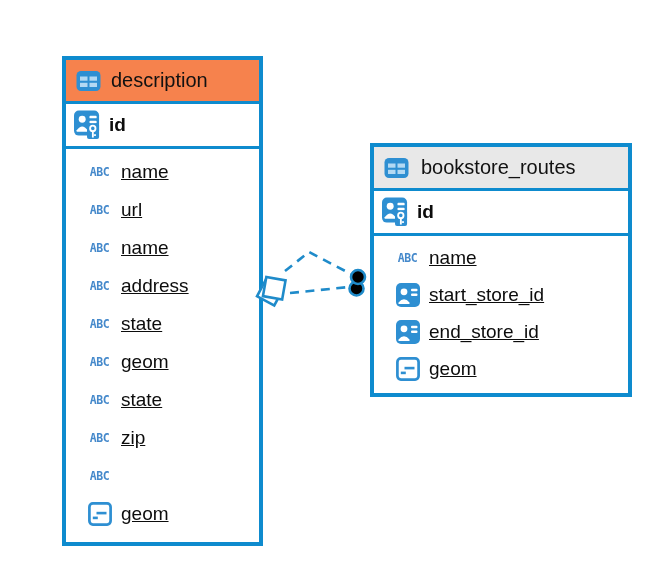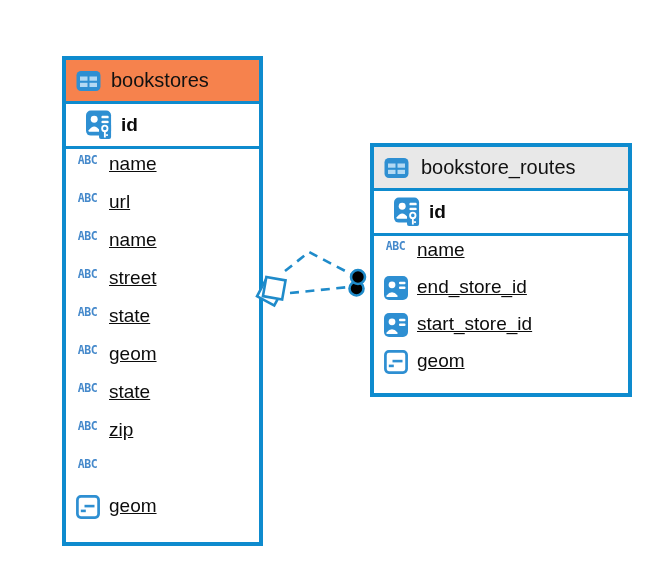--- a/index.html
+++ b/index.html
@@ -11,26 +11,26 @@
   .ertable.bookstores { left:62px; top:56px; width:201px; height:490px; }
   .ertable.routes     { left:370px; top:143px; width:262px; height:254px; }
 
   .thead { height:44px; display:flex; align-items:center; gap:9px;
            padding-left:9px; border-bottom:3px solid #0e8bce; }
   .thead.orange { background:#f6824d; }
   .thead.gray   { background:#e8e8e8;gap:11px; }
   .tname { font-size:20px; color:#111; white-space:nowrap; }
 
   .pkrow { height:45px; display:flex; align-items:center; gap:8px;
-           padding-left:20px; border-bottom:3px solid #0e8bce; background:#fff;text-align:right; }
+           padding-left:8px; border-bottom:3px solid #0e8bce; background:#fff;text-align:right; }
   .pkrow .label { font-size:19px; font-weight:bold; }
 
   .cols { display:flex; flex-direction:column; padding-top:4px; }
   .routes .cols { padding-top:3px; }
-  .colrow { height:38px; display:flex; align-items:flex-start; gap:8px; padding-left:8px; }
+  .colrow { height:38px; display:flex; align-items:center; gap:8px; padding-left:20px; }
   .routes .colrow { height:37px; }
   .colrow .label { font-size:19px; white-space:nowrap;text-decoration:underline; }
 
   .icon { width:27px; flex:0 0 27px; display:flex; align-items:center;
           justify-content:center; }
   .abc { font-family:"DejaVu Sans Mono", monospace; font-weight:700;
          font-size:11.5px; letter-spacing:-0.5px; color:#4589cb; }
 
   .connections { position:absolute; left:0; top:0; width:654px; height:570px;
                  z-index:6; pointer-events:none; }
@@ -57,21 +57,21 @@
     <div class="thead orange">
       <span class="icon">
         <svg width="25" height="22" viewBox="0 0 24 22">
           <rect x="0" y="1" width="24" height="20" rx="4.5" fill="#2e8fd2"></rect>
           <rect x="3.5" y="6.5" width="7.5" height="4.2" fill="#b3d9f3"></rect>
           <rect x="13" y="6.5" width="7.5" height="4.2" fill="#b3d9f3"></rect>
           <rect x="3.5" y="12.8" width="7.5" height="4.2" fill="#b3d9f3"></rect>
           <rect x="13" y="12.8" width="7.5" height="4.2" fill="#b3d9f3"></rect>
         </svg>
       </span>
-      <span class="tname">bookstores</span>
+      <span class="tname">description</span>
     </div>
     <div class="pkrow">
       <span class="icon">
         <svg width="27" height="30" viewBox="0 0 28 30">
           <rect x="0" y="0" width="26" height="26" rx="5" fill="#2e8fd2"></rect>
           <circle cx="8.5" cy="9" r="3.6" fill="#ffffff"></circle>
           <path d="M2.8 20.5 Q8.5 12.5 14.2 20.5 L14.2 22 L2.8 22 Z" fill="#ffffff"></path>
           <rect x="16" y="5.5" width="7.5" height="2.6" rx="1" fill="#ffffff"></rect>
           <rect x="16" y="10.5" width="7.5" height="2.6" rx="1" fill="#ffffff"></rect>
           <rect x="13.5" y="13.5" width="12.5" height="16" rx="2" fill="#2e8fd2"></rect>
@@ -90,21 +90,21 @@
       <div class="colrow">
         <span class="icon abc">ABC</span>
         <span class="label">url</span>
       </div>
       <div class="colrow">
         <span class="icon abc">ABC</span>
         <span class="label">name</span>
       </div>
       <div class="colrow">
         <span class="icon abc">ABC</span>
-        <span class="label">street</span>
+        <span class="label">address</span>
       </div>
       <div class="colrow">
         <span class="icon abc">ABC</span>
         <span class="label">state</span>
       </div>
       <div class="colrow">
         <span class="icon abc">ABC</span>
         <span class="label">geom</span>
       </div>
       <div class="colrow">
@@ -168,33 +168,33 @@
       <div class="colrow">
         <span class="icon">
           <svg width="24" height="24" viewBox="0 0 24 24">
             <rect x="0" y="0" width="24" height="24" rx="5" fill="#2e8fd2"></rect>
             <circle cx="8" cy="8.8" r="3.4" fill="#ffffff"></circle>
             <path d="M2.5 19.5 Q8 12.8 13.5 19.5 L13.5 21 L2.5 21 Z" fill="#ffffff"></path>
             <rect x="15" y="5.8" width="6.5" height="2.5" rx="1" fill="#ffffff"></rect>
             <rect x="15" y="10.6" width="6.5" height="2.5" rx="1" fill="#ffffff"></rect>
           </svg>
         </span>
-        <span class="label">end_store_id</span>
+        <span class="label">start_store_id</span>
       </div>
       <div class="colrow">
         <span class="icon">
           <svg width="24" height="24" viewBox="0 0 24 24">
             <rect x="0" y="0" width="24" height="24" rx="5" fill="#2e8fd2"></rect>
             <circle cx="8" cy="8.8" r="3.4" fill="#ffffff"></circle>
             <path d="M2.5 19.5 Q8 12.8 13.5 19.5 L13.5 21 L2.5 21 Z" fill="#ffffff"></path>
             <rect x="15" y="5.8" width="6.5" height="2.5" rx="1" fill="#ffffff"></rect>
             <rect x="15" y="10.6" width="6.5" height="2.5" rx="1" fill="#ffffff"></rect>
           </svg>
         </span>
-        <span class="label">start_store_id</span>
+        <span class="label">end_store_id</span>
       </div>
       <div class="colrow">
         <span class="icon">
           <svg width="24" height="24" viewBox="0 0 24 24">
             <rect x="1.4" y="1.4" width="21.2" height="21.2" rx="3.5" fill="#ffffff" stroke="#2e8fd2" stroke-width="2.7"></rect>
             <rect x="8.5" y="9.8" width="10" height="2.6" fill="#2e8fd2"></rect>
             <rect x="4.8" y="14.6" width="5" height="2.6" fill="#2e8fd2"></rect>
           </svg>
         </span>
         <span class="label">geom</span>

